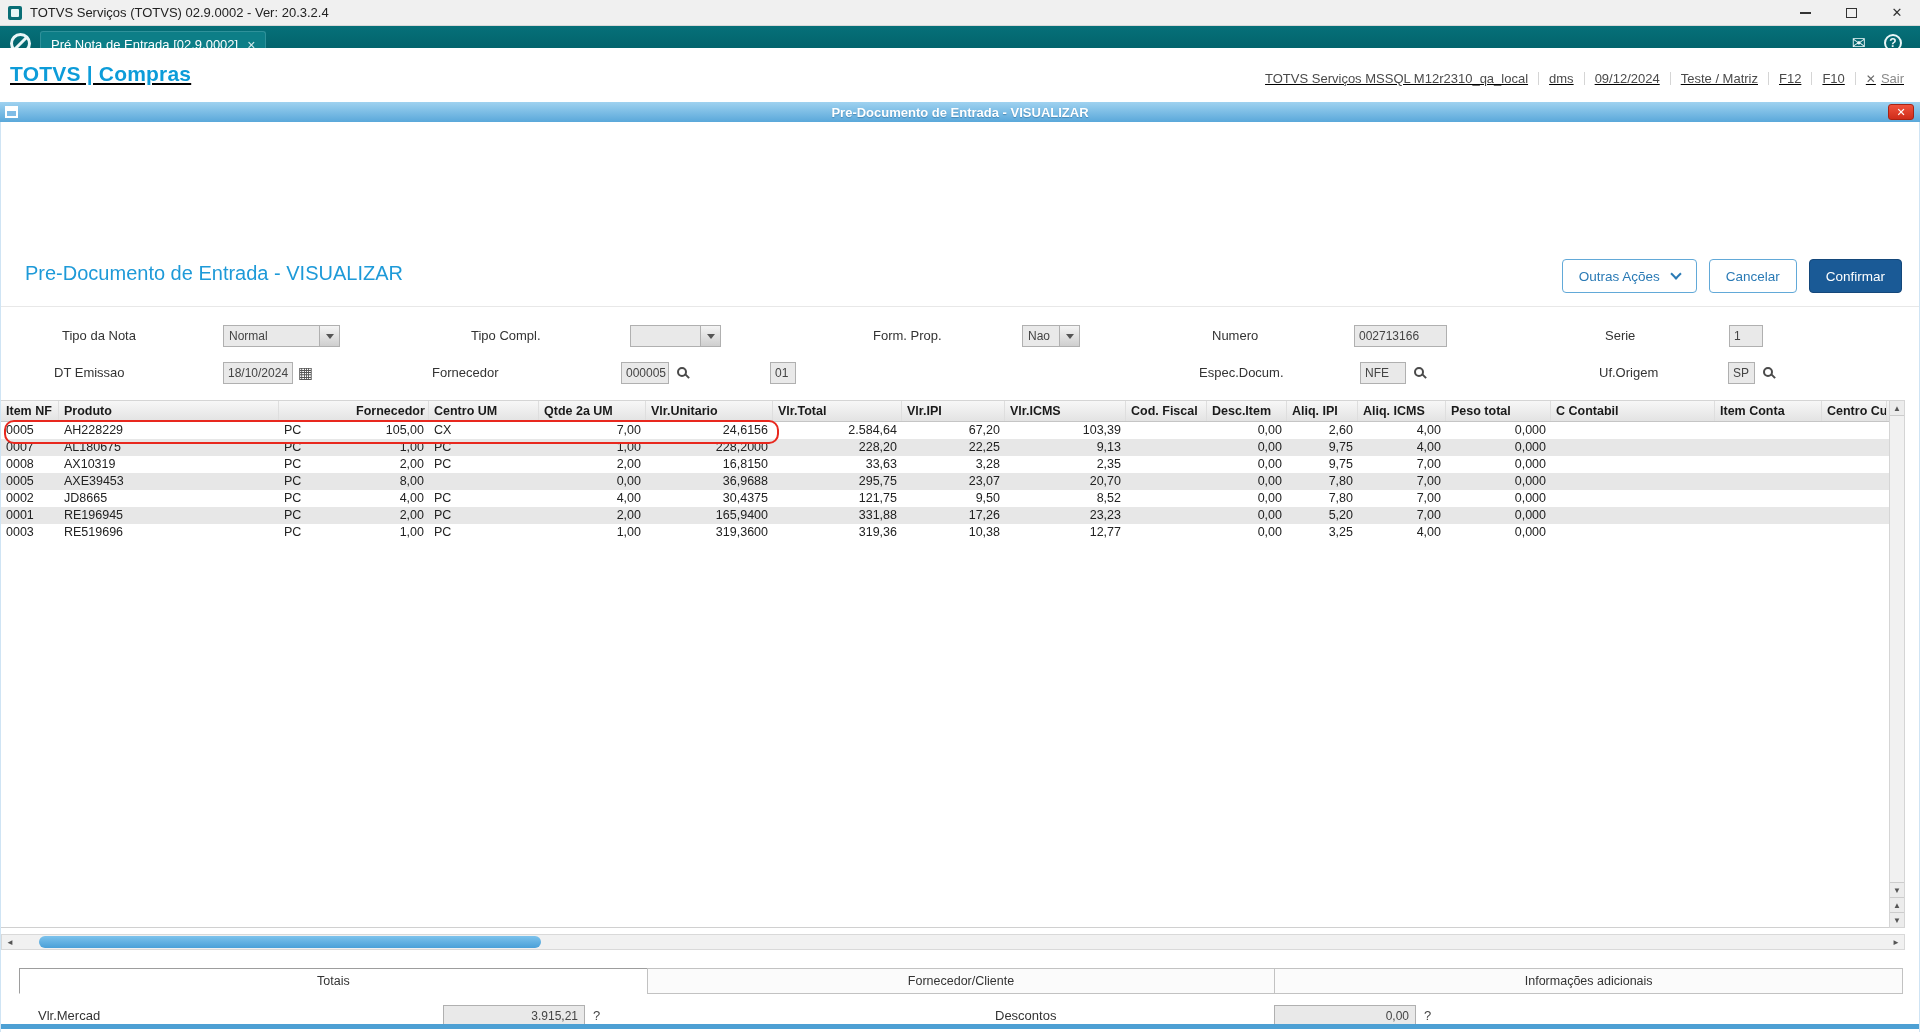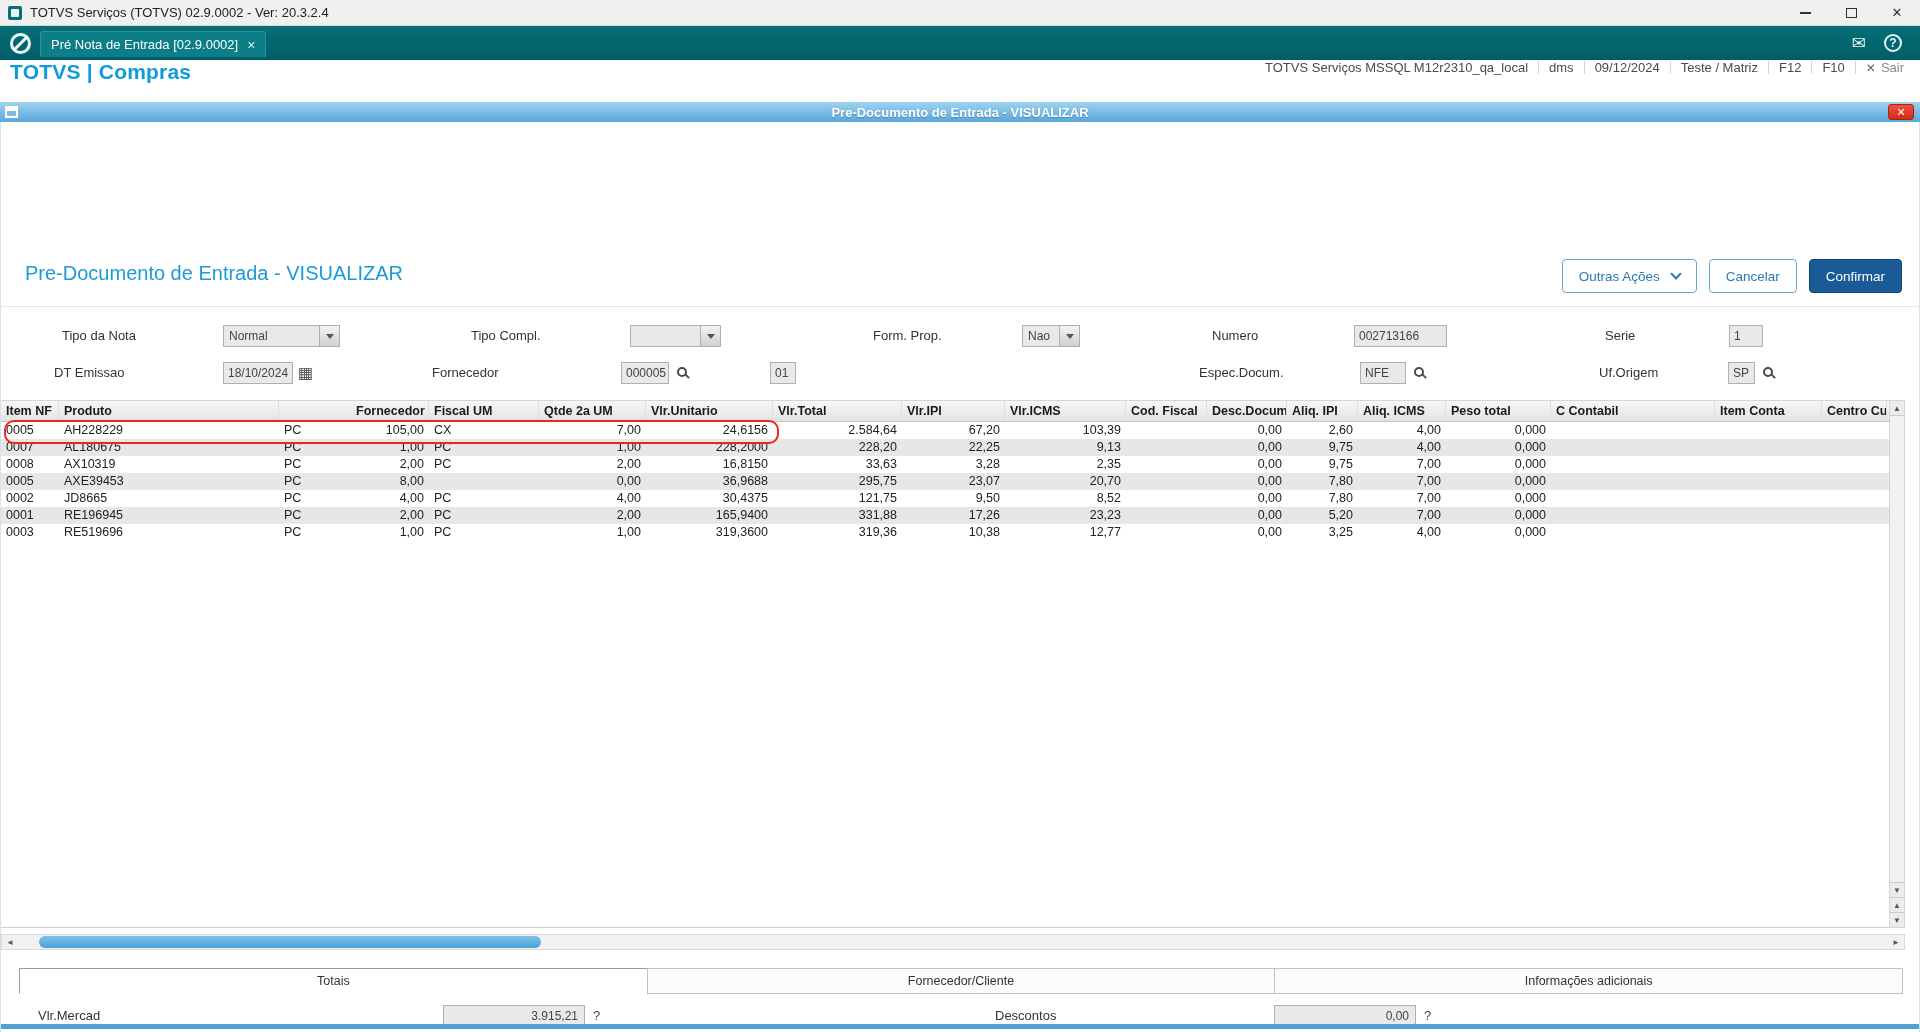--- a/index.html
+++ b/index.html
@@ -31,22 +31,22 @@
   .ws-tab { height:26px; margin-top:2px; background:#0d7e87; border:1px solid #2f919a;
     border-bottom:none; border-radius:3px 3px 0 0; display:flex; align-items:center;
     padding:0 10px; color:#fff; font-size:13px; gap:9px; }
   .tab-close { color:#d7ecee; font-size:14px; line-height:1; cursor:default; }
   .tabbar-icons { margin-left:auto; display:flex; align-items:center; gap:18px; padding-right:18px; }
   .mail-icon { color:#eaf6f7; font-size:17px; }
   .help-circle { width:18px; height:18px; border:2px solid #eaf6f7; border-radius:50%;
     color:#eaf6f7; font-size:12px; font-weight:bold; display:flex; align-items:center; justify-content:center; }
 
   
-  .app-header { position:absolute; top:60px; left:0; width:1920px; height:38px;
-    background:#fff; display:flex; align-items:flex-start; }
+  .app-header { position:absolute; top:48px; left:0; width:1920px; height:38px;
+    background:#fff; display:flex; align-items:flex-end;text-decoration:underline; }
   .brand { font-size:21px; font-weight:bold; color:#0d9cd9; padding-left:10px; letter-spacing:0.2px; }
   .header-right { margin-left:auto; display:flex; align-items:center; gap:10px;
     padding-right:16px; font-size:13px; color:#4a4a4a; white-space:nowrap; }
   .hsep { width:1px; height:13px; background:#d5d5d5; }
   .exit { display:flex; align-items:center; gap:5px; color:#8a8a8a; }
   .exit-x { color:#666; font-size:12px; }
 
   
   .dlg-titlebar { position:absolute; top:102px; left:0; width:1920px; height:20px;
     background:linear-gradient(180deg,#9fd2f0 0%, #5aa8da 100%);
@@ -250,28 +250,28 @@
     <span class="flabel" style="left:1598px;top:240px">Uf.Origem</span>
     <div class="tinput" style="left:1727px;top:240px;width:27px">SP</div>
     <span class="mag" style="left:1762px;top:245px"></span>
 
     <div class="grid">
       <div class="grid-header">
           <div class="gh" style="width: 58px;">Item NF</div>
           <div class="gh" style="width: 220px;">Produto</div>
           <div class="gh" style="width: 72px; margin-top: 46px;">Unidade</div>
           <div class="gh" style="width: 78px;">Fornecedor</div>
-          <div class="gh" style="width: 110px;">Fiscal UM</div>
+          <div class="gh" style="width: 110px;">Centro UM</div>
           <div class="gh" style="width: 107px;">Qtde 2a UM</div>
           <div class="gh" style="width: 127px;">Vlr.Unitario</div>
           <div class="gh" style="width: 129px;">Vlr.Total</div>
           <div class="gh" style="width: 103px;">Vlr.IPI</div>
           <div class="gh" style="width: 121px;">Vlr.ICMS</div>
           <div class="gh" style="width: 81px;">Cod. Fiscal</div>
-          <div class="gh" style="width: 80px;">Desc.Docum</div>
+          <div class="gh" style="width: 80px;">Desc.Item</div>
           <div class="gh" style="width: 71px;">Aliq. IPI</div>
           <div class="gh" style="width: 88px;">Aliq. ICMS</div>
           <div class="gh" style="width: 105px;">Peso total</div>
           <div class="gh" style="width: 164px;">C Contabil</div>
           <div class="gh" style="width: 107px;">Item Conta</div>
           <div class="gh" style="width: 65px;">Centro Cus</div>
         </div>
       <div class="grid-rows">
           <div class="grow">
             <div class="gc" style="width: 58px;">0005</div>

